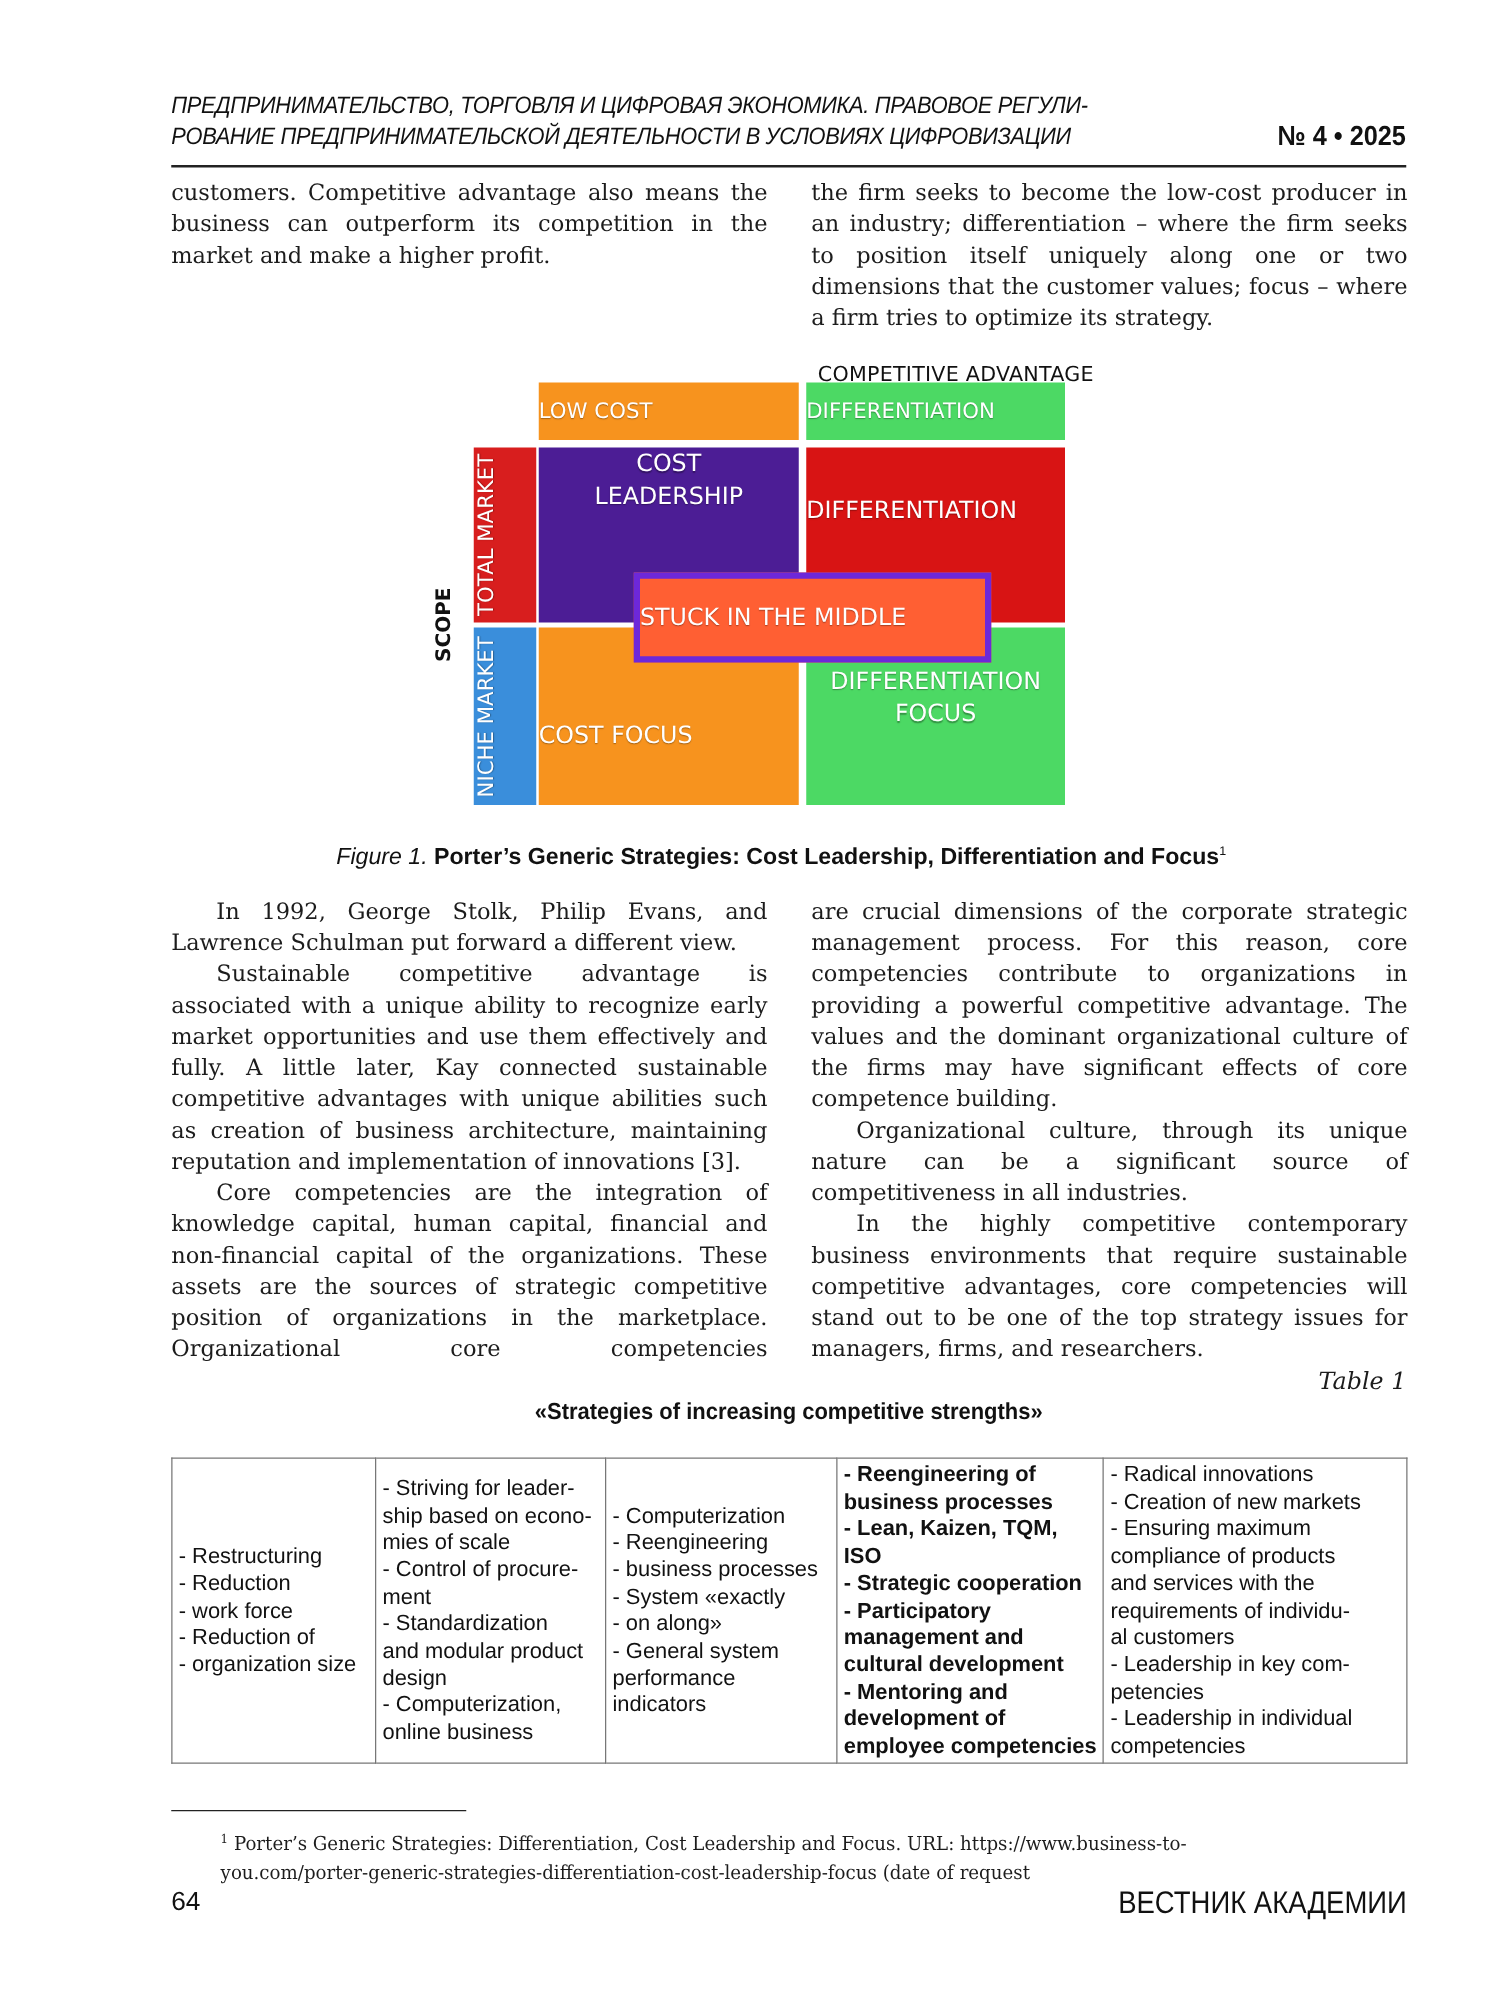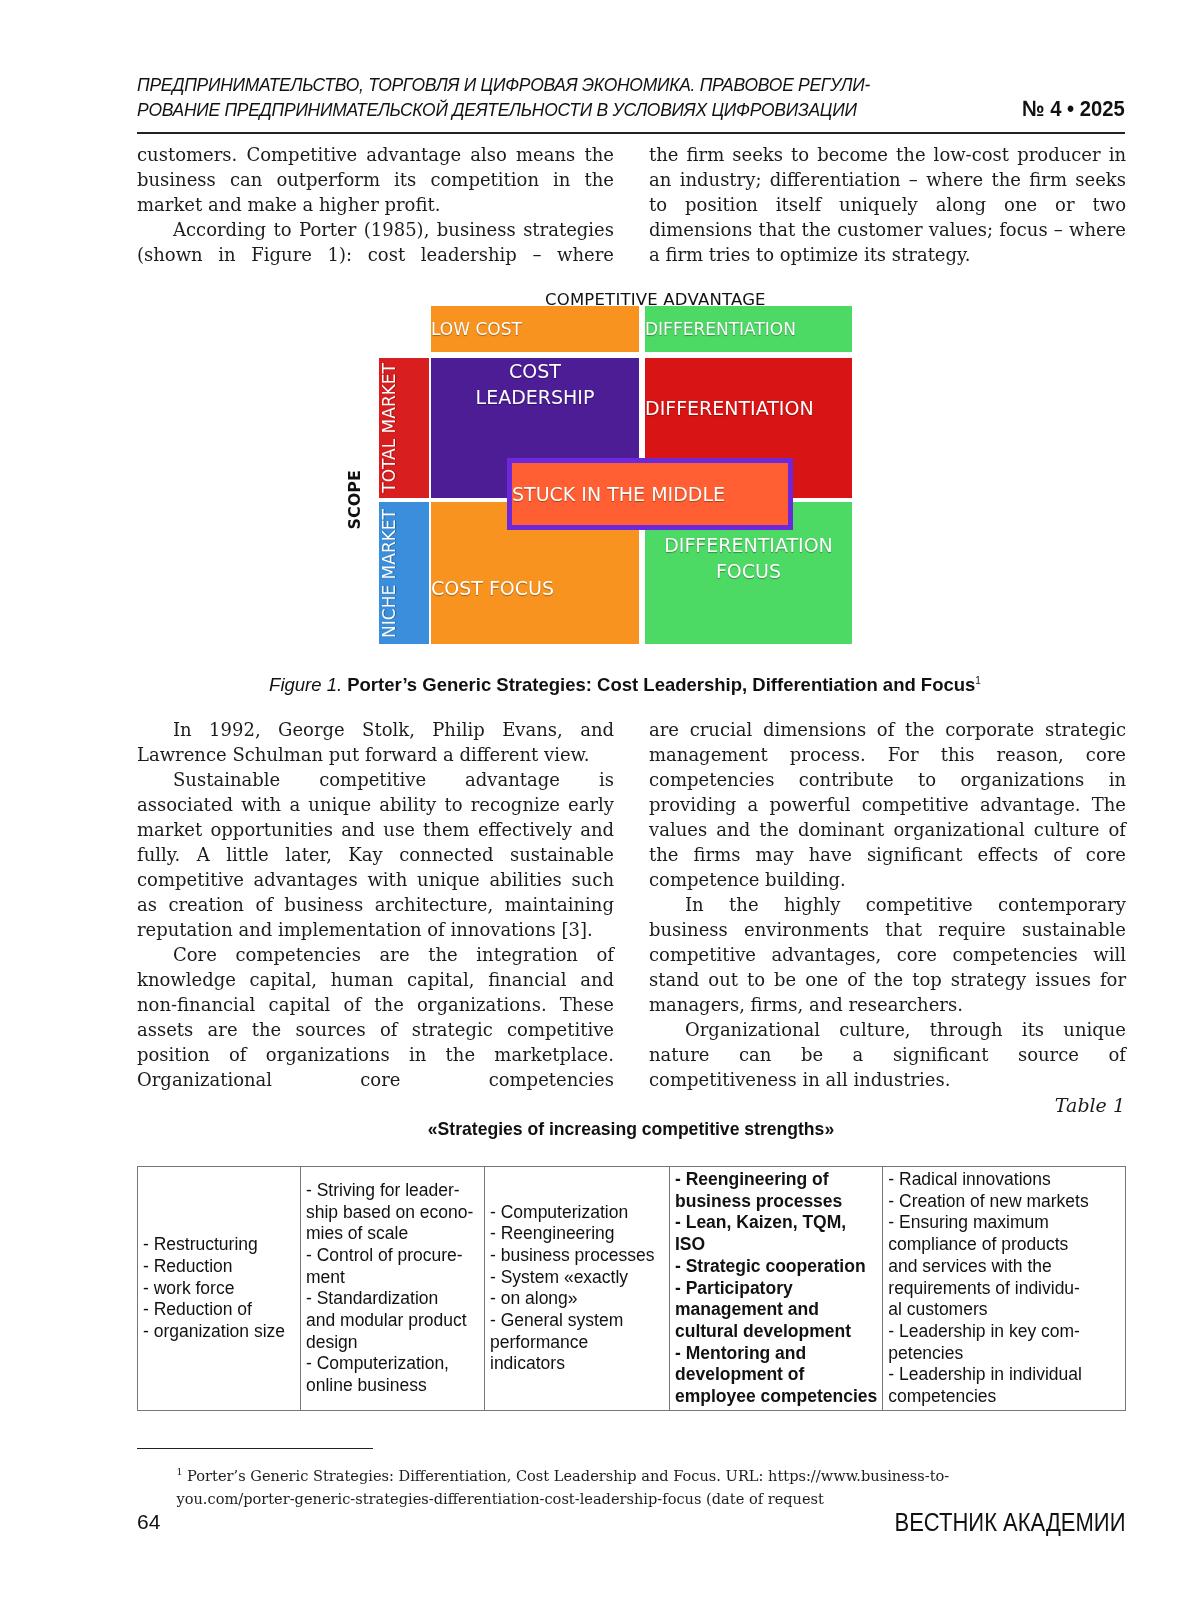--- a/index.html
+++ b/index.html
@@ -15,21 +15,21 @@
   .col { position:absolute; font-family:"DejaVu Serif", serif; font-size:18px; line-height:25px; text-align:justify; color:#1c1c1c; }
   .col p { margin:0; text-indent:0; }
   .col p.ind { text-indent:36px; }
   .col1-top { left:112px; top:142px; width:477px; }
   .col2-top { left:624px; top:142px; width:477px; }
   .col1-mid { left:112px; top:717px; width:477px; }
   .col2-mid { left:624px; top:717px; width:477px; }
 
   
   .figure { position:absolute; left:320px; top:290px; width:570px; height:375px; }
-  .fig-title { position:absolute; left:200px; top:0px; width:330px; text-align:left; font-family:"DejaVu Sans", sans-serif; font-size:16.5px; color:#111; letter-spacing:0.2px; }
+  .fig-title { position:absolute; left:200px; top:0px; width:330px; text-align:right; font-family:"DejaVu Sans", sans-serif; font-size:16.5px; color:#111; letter-spacing:0.2px; }
   .blk { position:absolute; color:#fff; font-family:"DejaVu Sans", sans-serif; display:flex; align-items:center; justify-content:flex-start; text-align:center; text-shadow:0 1px 1px rgba(0,0,0,0.35); }
   .vert { writing-mode:vertical-rl; transform:rotate(180deg); }
 
   .fig-caption { position:absolute; left:0; top:674px; width:1200px; text-align:center; font-family:"Liberation Sans", sans-serif; font-size:18.5px; color:#111; }
   .fig-caption .it { font-style:italic; }
   .fig-caption b { font-weight:bold; }
   .fig-caption sup { font-size:10px; vertical-align:super; }
 
   
   .table-label { position:absolute; right:100px; top:1094px; font-family:"DejaVu Serif", serif; font-style:italic; font-size:19px; color:#1c1c1c; }
@@ -56,21 +56,20 @@
   <div class="run-header">
     <div class="run-title">
       <div>ПРЕДПРИНИМАТЕЛЬСТВО, ТОРГОВЛЯ И ЦИФРОВАЯ ЭКОНОМИКА. ПРАВОВОЕ РЕГУЛИ-</div>
       <div>РОВАНИЕ ПРЕДПРИНИМАТЕЛЬСКОЙ ДЕЯТЕЛЬНОСТИ В УСЛОВИЯХ ЦИФРОВИЗАЦИИ</div>
     </div>
     <div class="run-issue">№ 4 • 2025</div>
   </div>
 
   <div class="col col1-top">
     <p>customers. Competitive advantage also means the business can outperform its competition in the market and make a higher profit.</p>
-    <p class="ind" style="text-align-last:justify;">According to Porter (1985), business strategies (shown in Figure 1): cost leadership – where</p>
   </div>
   <div class="col col2-top">
     <p>the firm seeks to become the low-cost producer in an industry; differentiation – where the firm seeks to position itself uniquely along one or two dimensions that the customer values; focus – where a firm tries to optimize its strategy.</p>
   </div>
 
   <div class="figure">
     <div class="fig-title">COMPETITIVE ADVANTAGE</div>
 
     <div class="blk" style="left:86px; top:16px; width:208px; height:46px; background:#F7931E; font-size:17px;">
       <span>LOW COST</span>
@@ -115,22 +114,22 @@
     <b>Porter’s Generic Strategies: Cost Leadership, Differentiation and Focus</b><sup>1</sup>
   </div>
 
   <div class="col col1-mid">
     <p class="ind">In 1992, George Stolk, Philip Evans, and Lawrence Schulman put forward a different view.</p>
     <p class="ind">Sustainable competitive advantage is associated with a unique ability to recognize early market opportunities and use them effectively and fully. A little later, Kay connected sustainable competitive advantages with unique abilities such as creation of business architecture, maintaining reputation and implementation of innovations [3].</p>
     <p class="ind" style="text-align-last:justify;">Core competencies are the integration of knowledge capital, human capital, financial and non-financial capital of the organizations. These assets are the sources of strategic competitive position of organizations in the marketplace. Organizational core competencies</p>
   </div>
   <div class="col col2-mid">
     <p>are crucial dimensions of the corporate strategic management process. For this reason, core competencies contribute to organizations in providing a powerful competitive advantage. The values and the dominant organizational culture of the firms may have significant effects of core competence building.</p>
+    <p class="ind">Organizational culture, through its unique nature can be a significant source of competitiveness in all industries.</p>
     <p class="ind">In the highly competitive contemporary business environments that require sustainable competitive advantages, core competencies will stand out to be one of the top strategy issues for managers, firms, and researchers.</p>
-    <p class="ind">Organizational culture, through its unique nature can be a significant source of competitiveness in all industries.</p>
   </div>
 
   <div class="table-label">Table 1</div>
   <div class="table-title">«Strategies of increasing competitive strengths»</div>
   <table class="strat">
     <tbody>
         <tr>
       <td style="width:152px;">
         <span class="cell-line">- Restructuring</span>
         <span class="cell-line">- Reduction</span>

